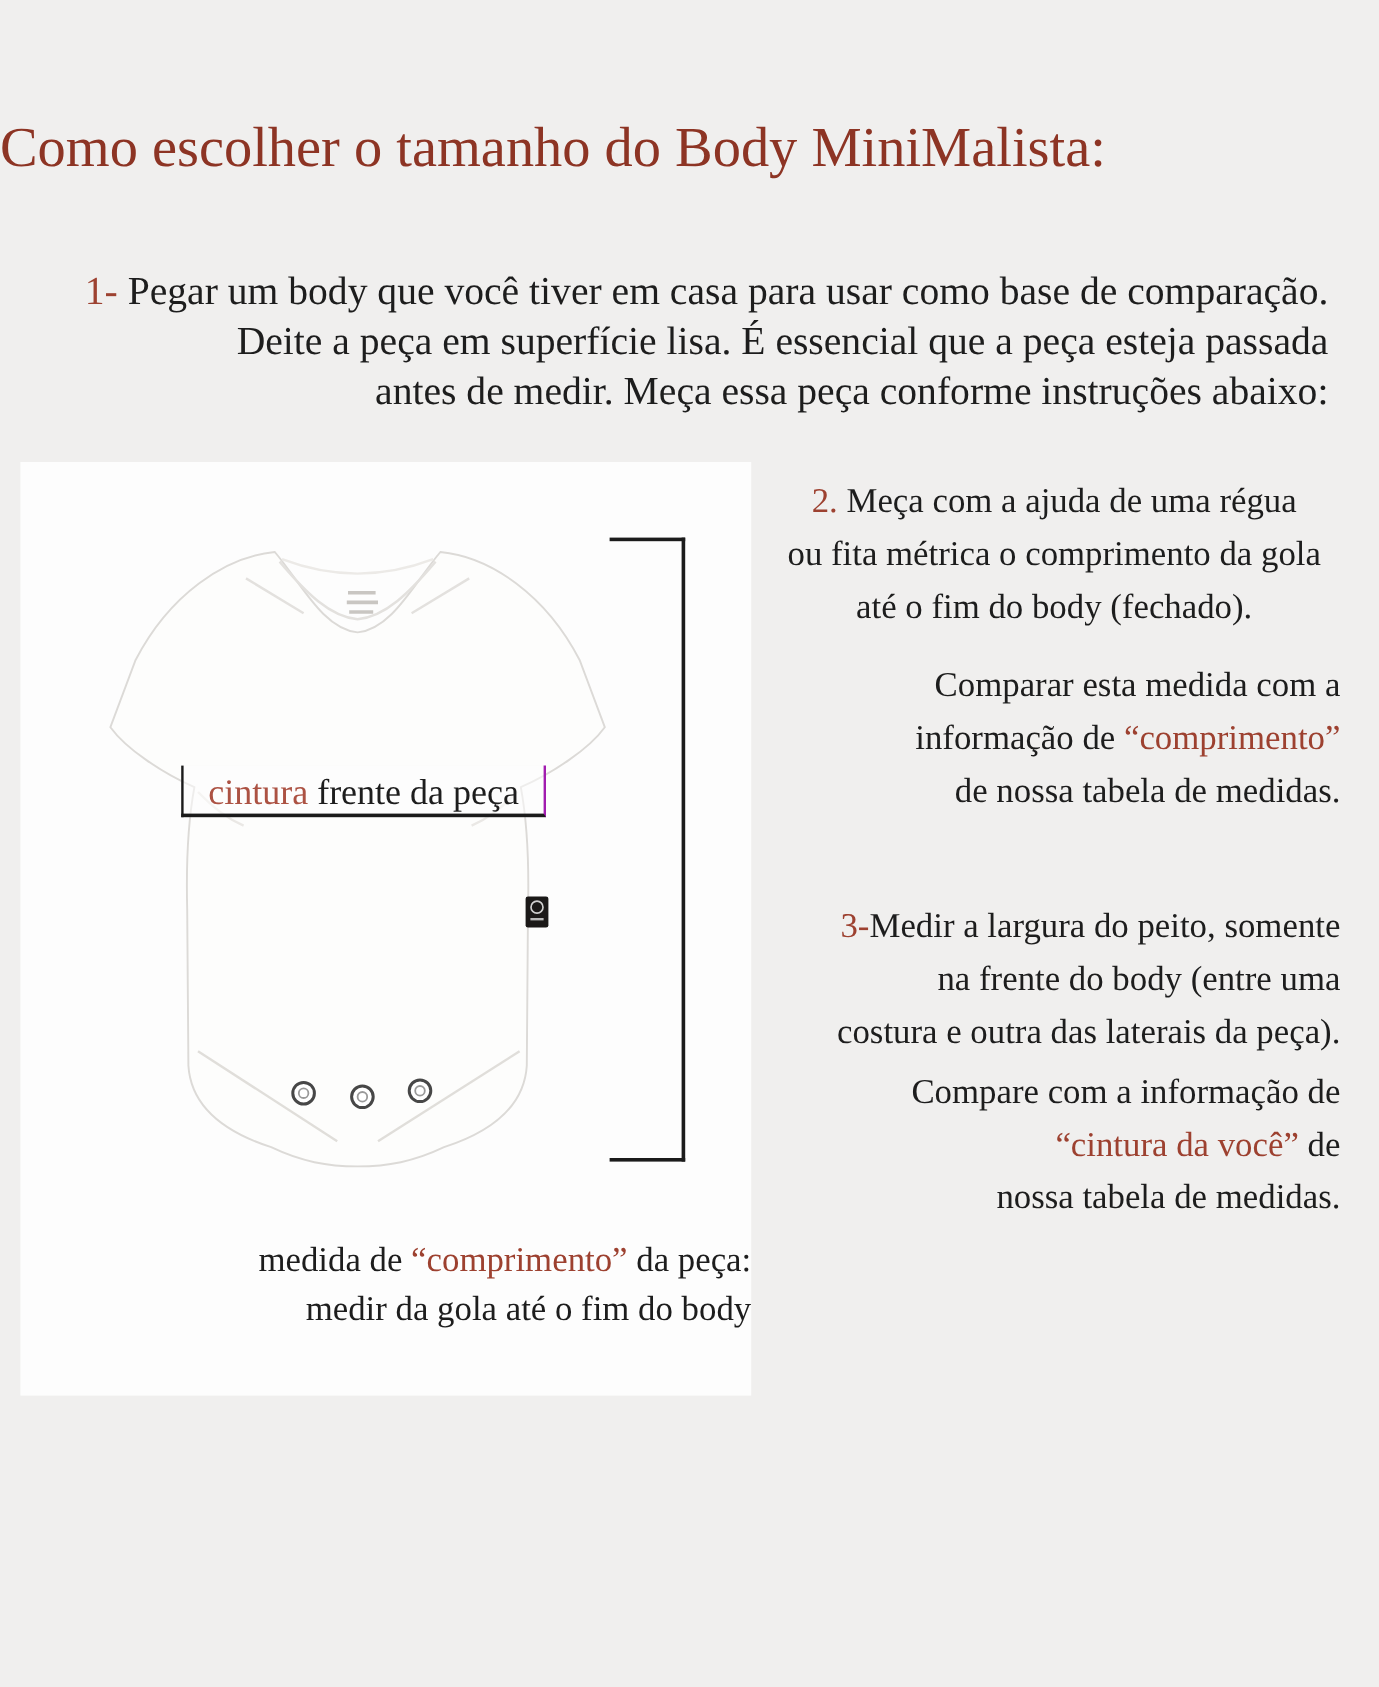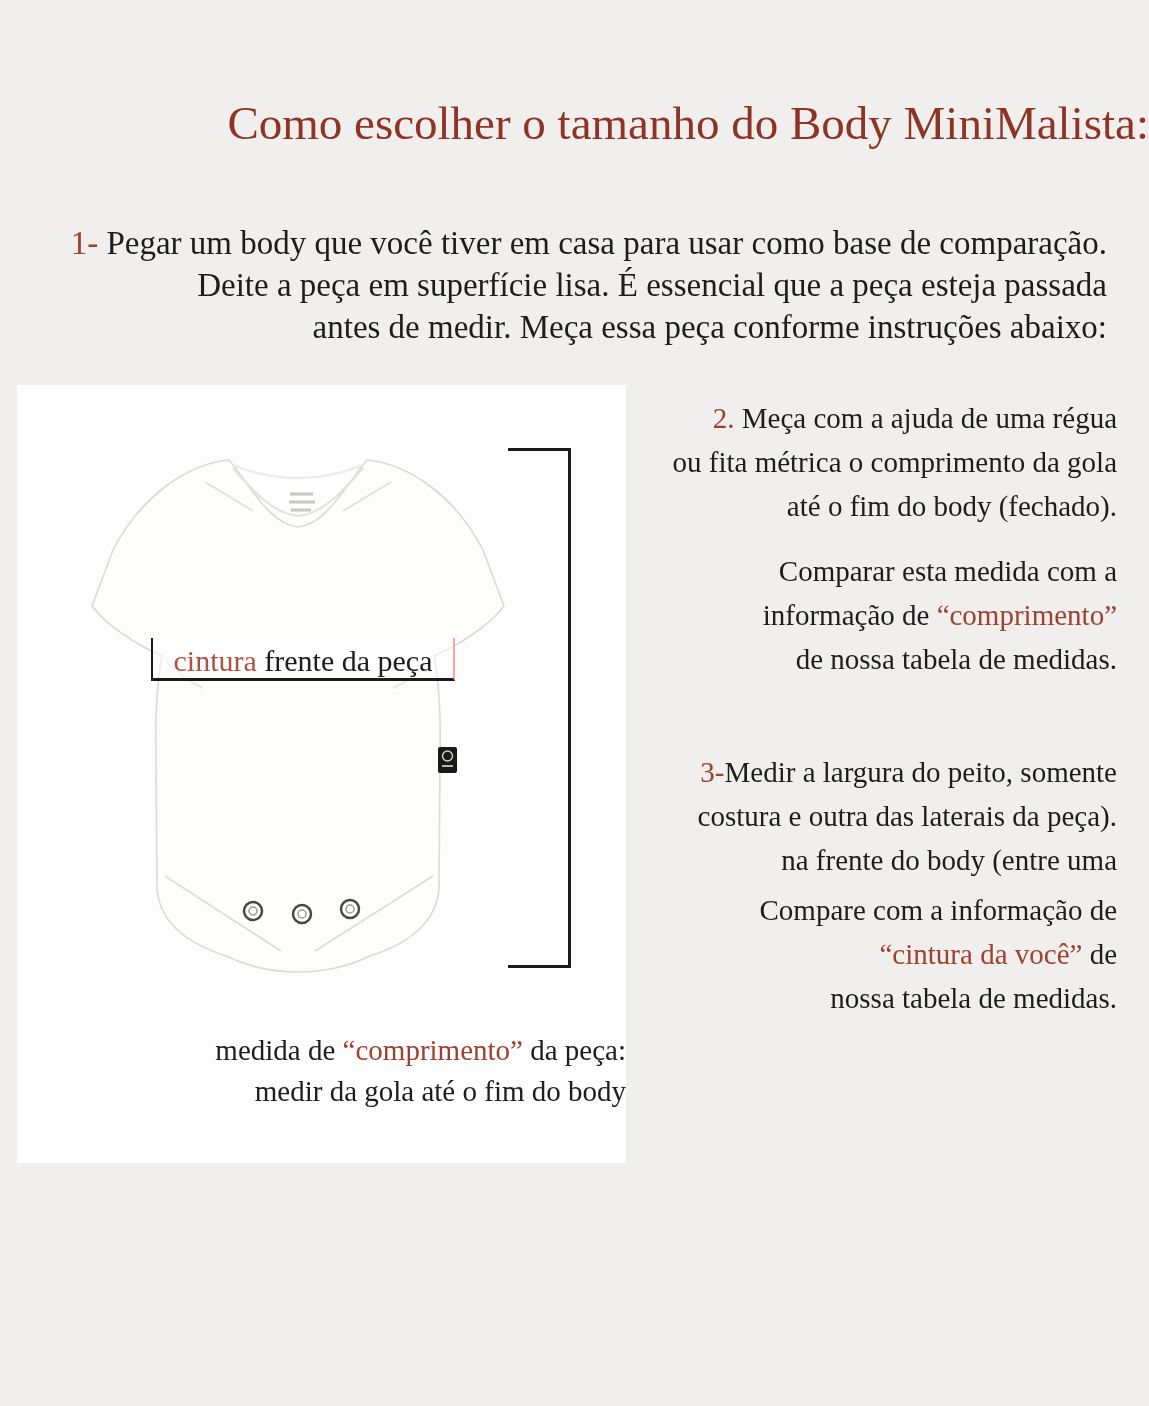--- a/index.html
+++ b/index.html
@@ -3,59 +3,59 @@
 <meta charset="utf-8">
 <style>
   html,body{margin:0;padding:0;background:#f0efee;}
   .page{
     position:relative;width:1149px;height:1406px;overflow:hidden;
     background:#f0efee;color:#1d1d1d;
     font-family:"Liberation Serif","DejaVu Serif",serif;
   }
   .page-title{
     position:absolute;top:96px;left:0;width:100%;margin:0;
-    text-align:right;font-size:47px;font-weight:normal;color:#8d3424;
+    text-align:left;font-size:47px;font-weight:normal;color:#8d3424;
   }
   .intro{
     position:absolute;top:222px;left:40px;width:1067px;
     text-align:right;font-size:33px;line-height:42px;
   }
   .red{color:#9d4130;}
   .red-light{color:#ac5243;}
 
   .figure-box{
     position:absolute;left:17px;top:385px;width:609px;height:778px;
     background:#fdfdfd;
   }
   .bodysuit-svg{position:absolute;left:66px;top:63px;}
 
   .waist-bracket{
     position:absolute;left:134px;top:253px;width:300px;height:40px;
-    border-left:2px solid #1b1b1b;border-right:2px solid #fca5a5;
+    border-left:2px solid #1b1b1b;border-right:2px solid #a21caf;
     border-bottom:3px solid #1b1b1b;
     display:flex;align-items:flex-end;justify-content:center;
     font-size:30px;line-height:34px;white-space:nowrap;
     background:rgba(253,253,253,.55);
   }
   .length-bracket{
     position:absolute;left:491px;top:63px;width:60px;height:514px;
     border-top:3px solid #1b1b1b;border-right:3px solid #1b1b1b;
     border-bottom:3px solid #1b1b1b;
   }
   .figure-caption{
     position:absolute;left:0;top:645px;width:609px;
     text-align:right;font-size:29px;line-height:41px;
   }
 
   .right-col{
     position:absolute;left:640px;top:0;width:477px;height:1406px;
     font-size:29px;line-height:44px;text-align:right;
   }
   .rc-block{position:absolute;left:0;width:477px;}
-  .rc-step2{top:396px;}
+  .rc-step2{top:396px;text-align:center;}
   .rc-comp1{top:549px;}
   .rc-step3{top:750px;}
   .rc-comp2{top:888px;}
 
   .observations{
     position:absolute;left:20px;top:1203px;width:1130px;
     text-align:center;font-size:30px;line-height:40px;
   }
 </style>
 </head>
@@ -153,22 +153,22 @@
     </div>
 
     <div class="rc-block rc-comp1">
       <div>Comparar esta medida com a</div>
       <div><span>informação de </span><span class="red">“comprimento”</span></div>
       <div>de nossa tabela de medidas.</div>
     </div>
 
     <div class="rc-block rc-step3">
       <div><span class="red">3-</span><span>Medir a largura do peito, somente</span></div>
+      <div>na frente do body (entre uma</div>
       <div>costura e outra das laterais da peça).</div>
-      <div>na frente do body (entre uma</div>
     </div>
 
     <div class="rc-block rc-comp2">
       <div>Compare com a informação de</div>
       <div><span class="red">“cintura da você”</span><span> de</span></div>
       <div>nossa tabela de medidas.</div>
     </div>
 
   </div>
 

